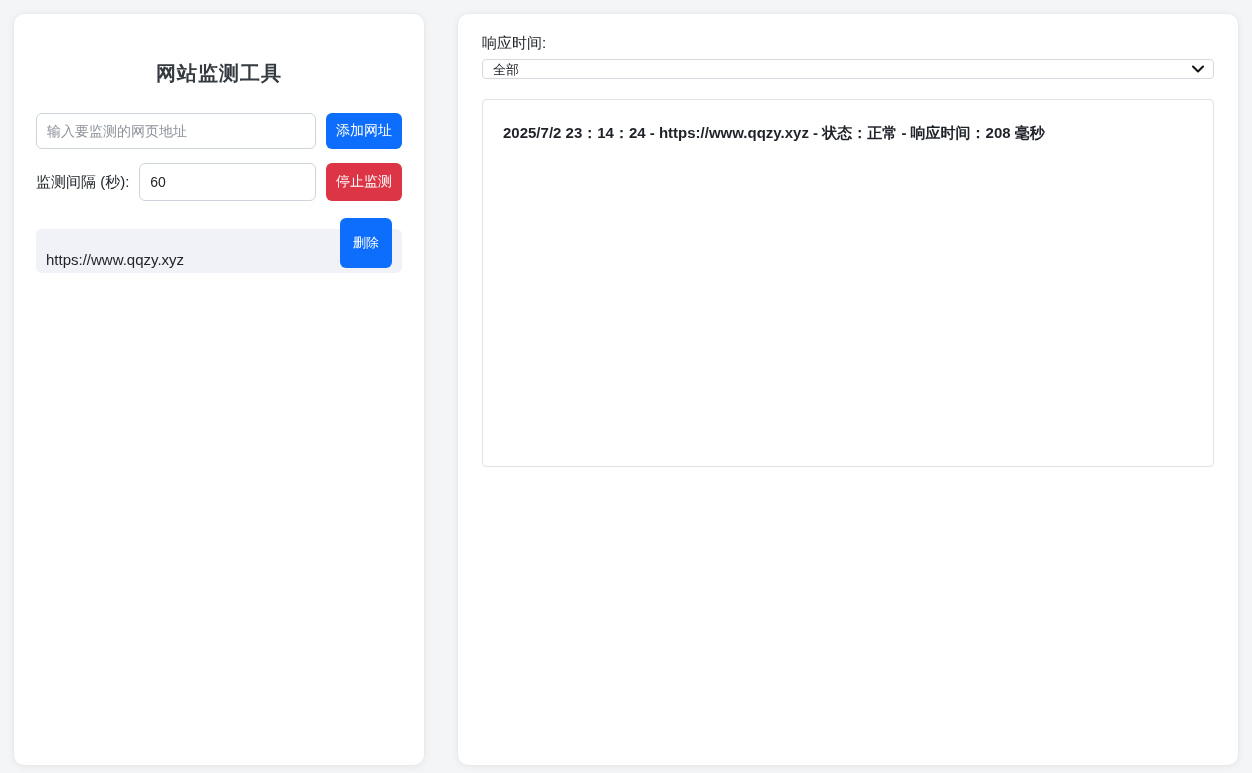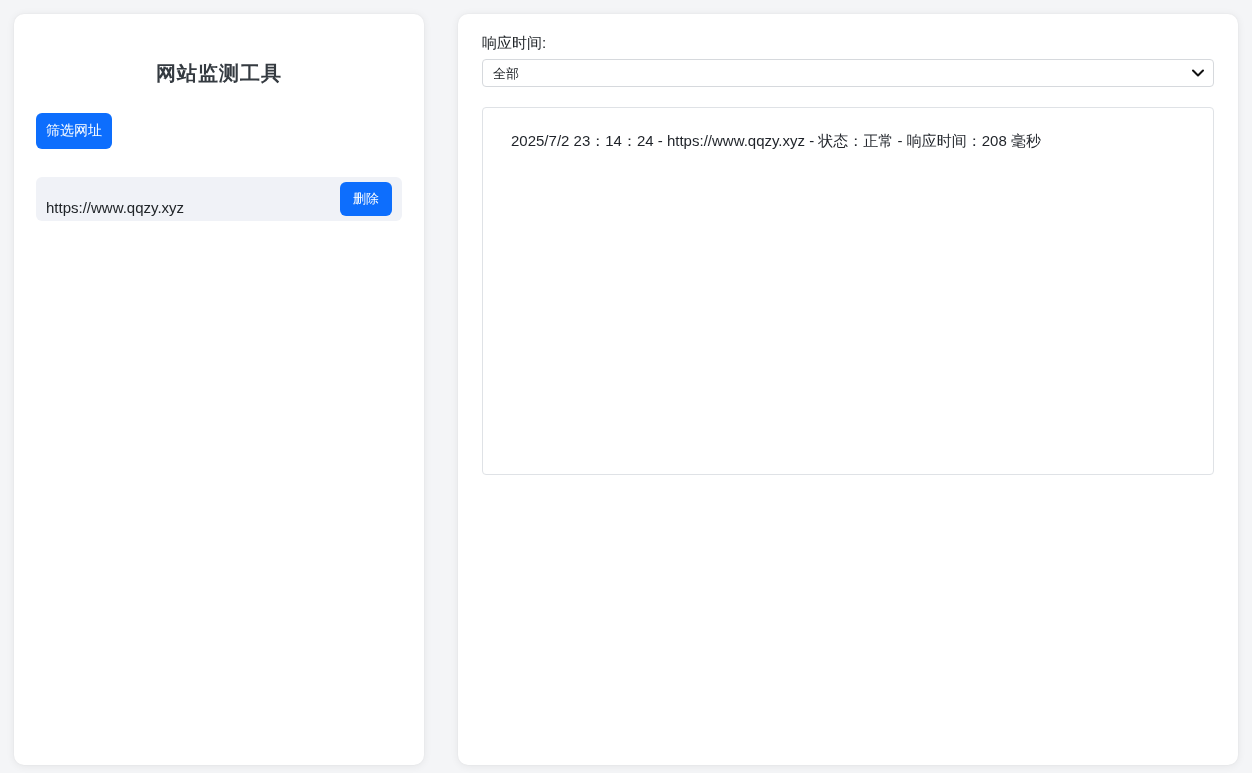--- a/index.html
+++ b/index.html
@@ -68,36 +68,36 @@
   .site-item {
     background: #f0f2f7;
     border-radius: 6px;
     height: 44px;
     padding: 5px 10px;
     display: flex;
     align-items: flex-end;
     justify-content: space-between;
   }
   .site-url { font-size: 15px; color: #212529; }
-  .btn-delete { width: 52px; height: 34px; font-size: 13px; }
+  .btn-delete { width: 52px; height: 50px; font-size: 13px; }
   
   .right-card {
     flex: 1;
     padding: 20px 24px;
   }
   .filter-label {
     display: block;
     font-size: 15px;
     color: #212529;
     margin-bottom: 6px;
   }
   .select-wrap { position: relative; }
   .filter-select {
     width: 100%;
-    height: 28px;
+    height: 20px;
     appearance: none;
     -webkit-appearance: none;
     border: 1px solid #d6d9dd;
     border-radius: 4px;
     padding: 0 30px 0 10px;
     font-size: 13px;
     color: #212529;
     background: #ffffff;
     outline: none;
     font-family: inherit;
@@ -110,42 +110,49 @@
     transform: translateY(-50%);
     pointer-events: none;
     width: 12px;
     height: 8px;
   }
   .log-box {
     margin-top: 20px;
     height: 368px;
     border: 1px solid #dfe2e6;
     border-radius: 4px;
-    padding: 22px 28px;
+    padding: 22px 20px;
     overflow: auto;
     background: #ffffff;
+    font-weight: bold;
   }
   .log-entry {
     font-size: 15px;
     color: #1f2329;
     line-height: 1.5;
   }
 </style>
 </head>
 <body>
 
 <div class="page">
 
   <div class="card left-card">
     <h1 class="app-title">网站监测工具</h1>
 
     <div class="row">
-      <button class="btn btn-primary btn-add">筛选网址</button>
+      <input class="text-input url-input" type="text" placeholder="输入要监测的网页地址" style="">
+      <button class="btn btn-primary btn-add">添加网址</button>
     </div>
 
+    <div class="row interval-row">
+      <span class="interval-label">监测间隔 (秒):</span>
+      <input class="text-input interval-input" type="text" value="60" style="">
+      <button class="btn btn-danger btn-stop">停止监测</button>
+    </div>
 
     <ul class="site-list">
       <li class="site-item">
         <span class="site-url">https://www.qqzy.xyz</span>
         <button class="btn btn-primary btn-delete">删除</button>
       </li>
     </ul>
   </div>
 
   <div class="card right-card">

